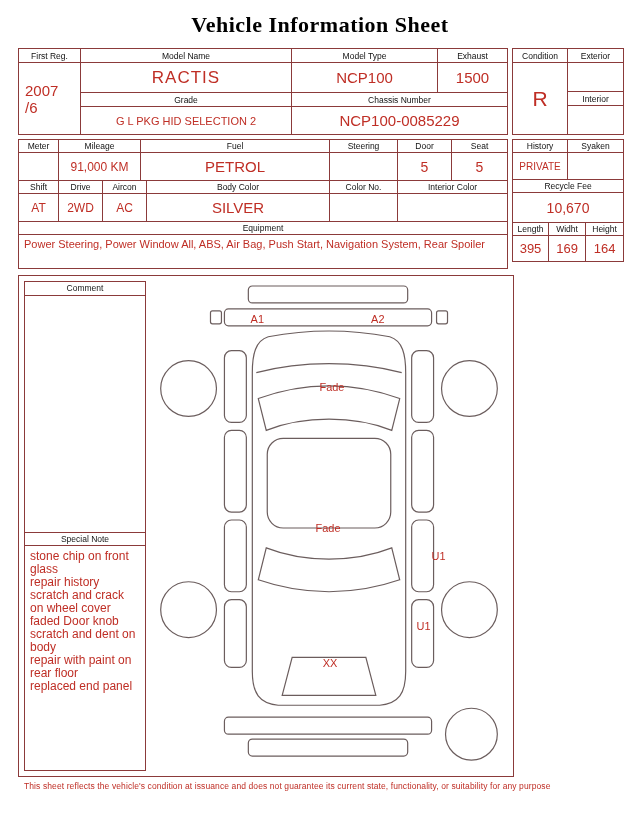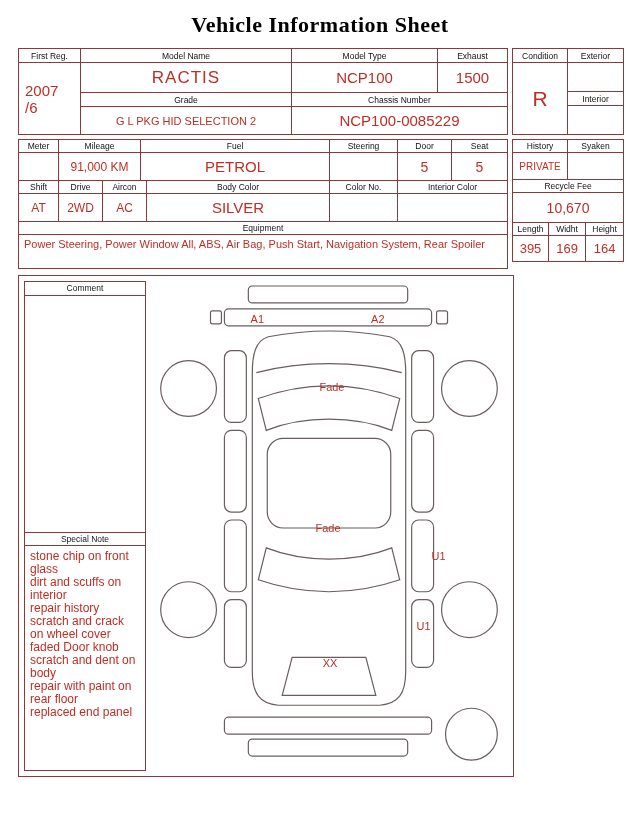--- a/index.html
+++ b/index.html
@@ -225,21 +225,20 @@
       </table>
   </div>
 
   <div class="main-box">
     <div class="left-col">
       <div class="box-head">Comment</div>
       <div class="comment-body"></div>
       <div class="note-head">Special Note</div>
       <div class="notes">
         <div>stone chip on front glass</div>
-        <div>dirt and scuffs on interior</div>
         <div>repair history</div>
         <div>scratch and crack on wheel cover</div>
         <div>faded Door knob</div>
         <div>scratch and dent on body</div>
         <div>repair with paint on rear floor</div>
         <div>replaced end panel</div>
       </div>
     </div>
 
     <div class="diagram">
@@ -286,13 +285,14 @@
         <text class="dlabel" x="226" y="42">A2</text>
         <text class="dlabel" x="180" y="110">Fade</text>
         <text class="dlabel" x="176" y="252">Fade</text>
         <text class="dlabel" x="287" y="280">U1</text>
         <text class="dlabel" x="272" y="350">U1</text>
         <text class="dlabel" x="178" y="388">XX</text>
       </svg>
     </div>
   </div>
 
+  <div class="footer">This sheet reflects the vehicle's condition at issuance and does not guarantee its current state, functionality, or suitability for any purpose</div>
 </div>
 
 </body></html>

